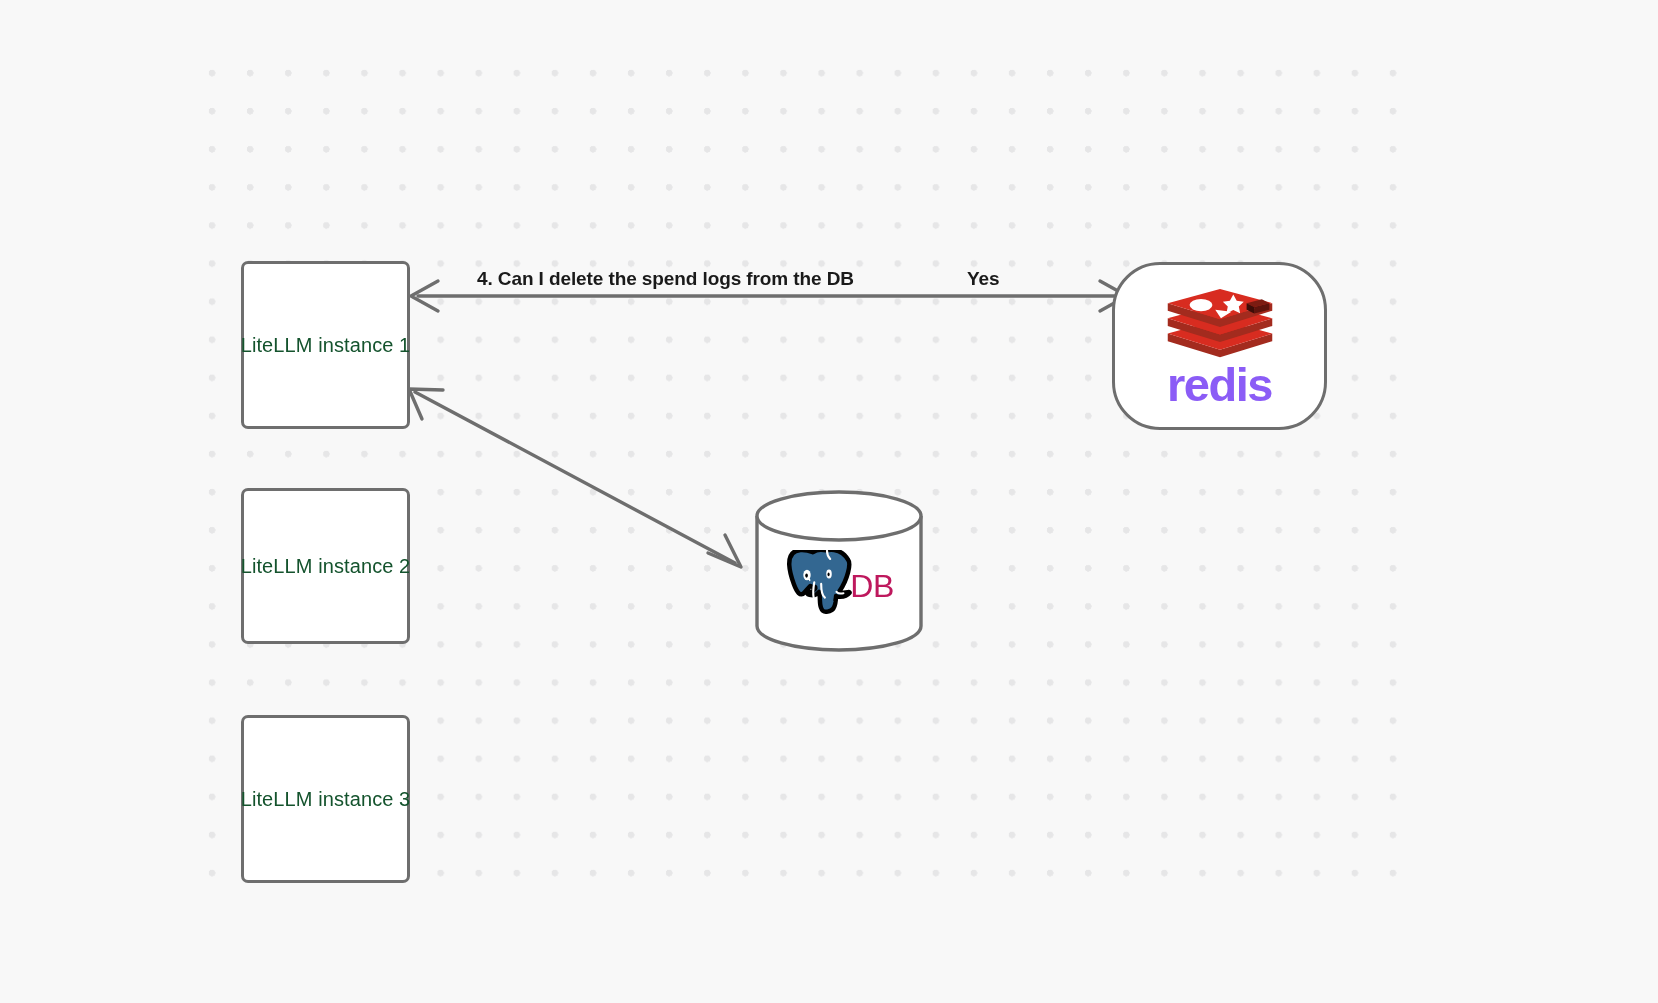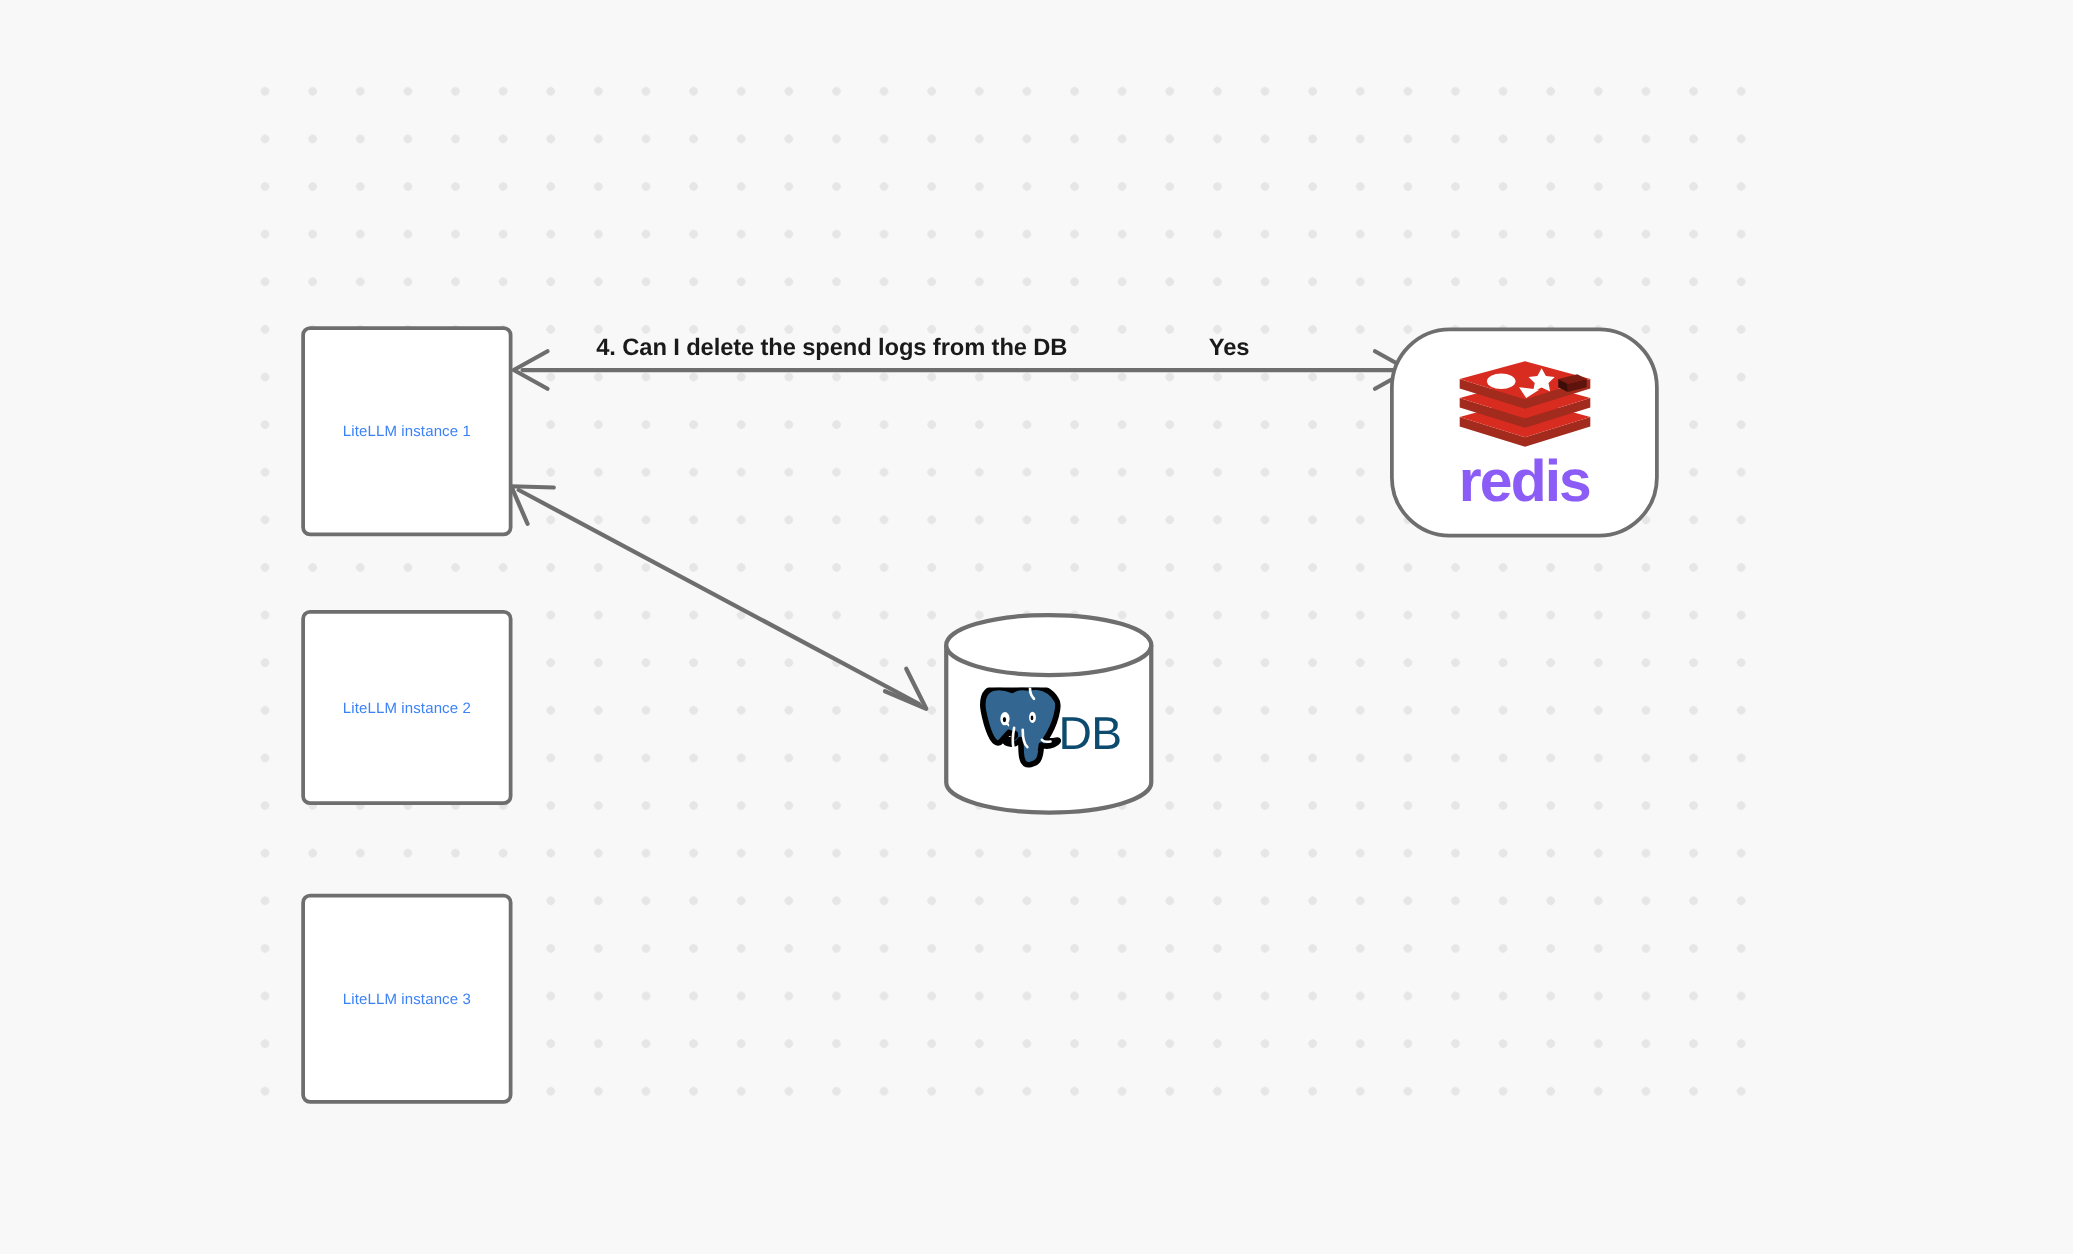--- a/index.html
+++ b/index.html
@@ -49,22 +49,22 @@
     position: absolute;
     background: #ffffff;
     border: 3px solid #6e6e6e;
     border-radius: 7px;
     box-sizing: border-box;
     display: flex;
     align-items: center;
     justify-content: center;
   }
   .node-box-label {
-    font-size: 12px;
-    color: #3b82f6;
+    font-size: 20px;
+    color: #14532d;
     font-family: "Liberation Sans", sans-serif;
     letter-spacing: 0.1px;
     white-space: nowrap;
   }
 
   #node-litellm-1 { left: 241px; top: 261px; width: 169px; height: 168px; }
   #node-litellm-2 { left: 241px; top: 488px; width: 169px; height: 156px; }
   #node-litellm-3 { left: 241px; top: 715px; width: 169px; height: 168px; }
 
   
@@ -113,23 +113,23 @@
     width: 172px;
     height: 162px;
     display: flex;
     align-items: center;
     justify-content: center;
     gap: 0px;
     padding-top: 30px;
     box-sizing: border-box;
   }
   #db-text {
-    font-size: 37px;
+    font-size: 32px;
     font-weight: 400;
-    color: #0c4a6e;
+    color: #be185d;
     font-family: "Liberation Sans", sans-serif;
     letter-spacing: -0.5px;
     line-height: 1;
     margin-left: -2px;
   }
 
   
   .edge-label {
     position: absolute;
     font-family: "Liberation Sans", sans-serif;

